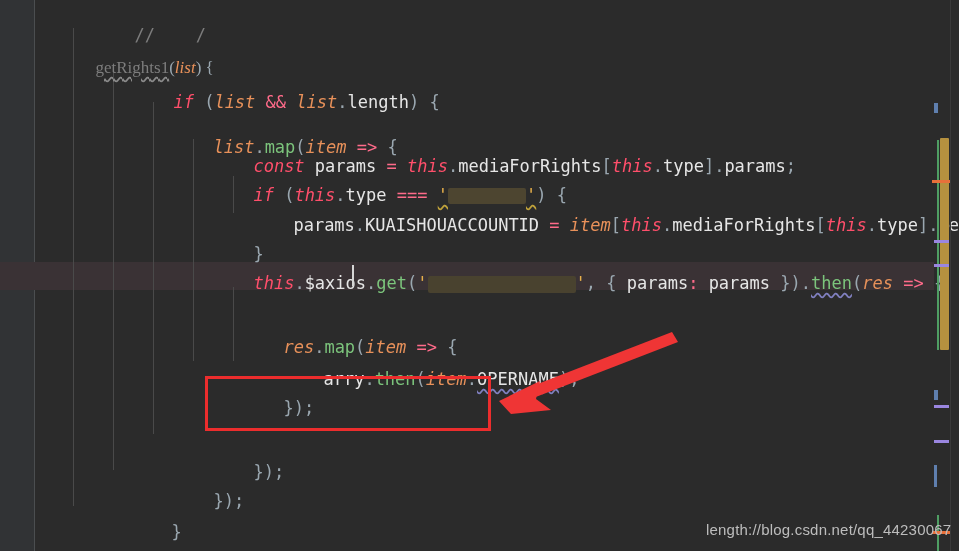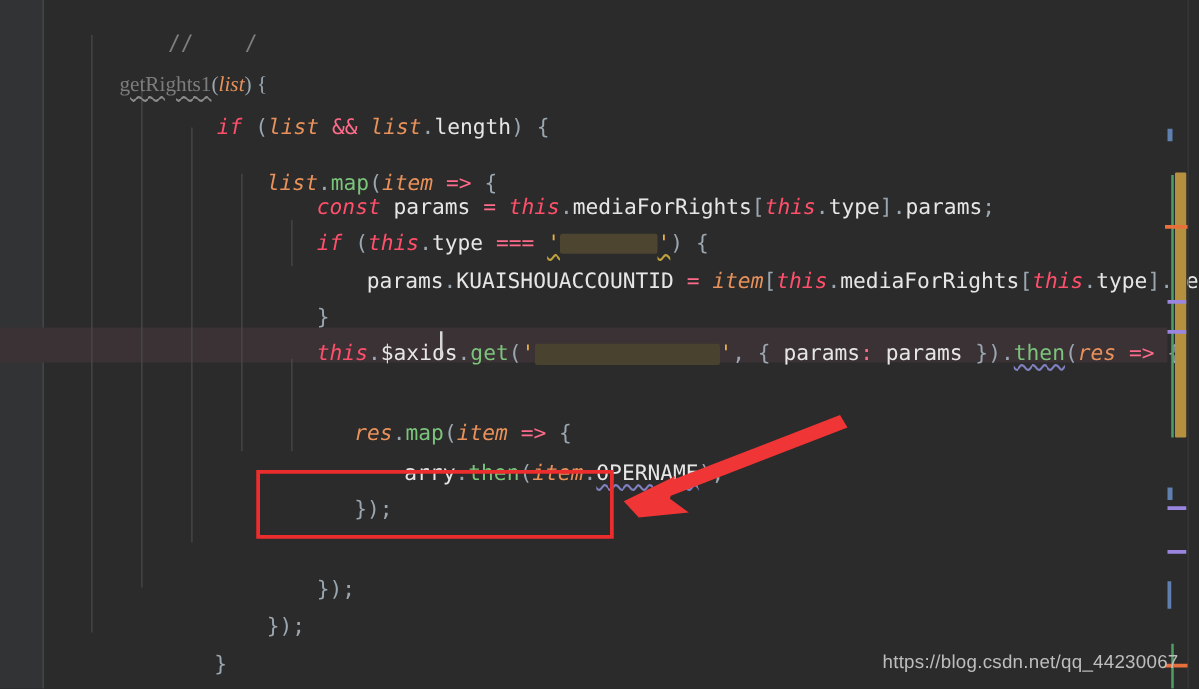--- a/index.html
+++ b/index.html
@@ -283,15 +283,15 @@
   <div class="marker" style="left:932px; top:180px; width:18px; height:3px; background:#e8703a;"></div>
   <div class="marker" style="left:932px; top:531px; width:18px; height:3px; background:#e8703a;"></div>
 
   <div class="anno-box" style="left:205px; top:376px; width:286px; height:55px;"></div>
 
   <svg class="anno-arrow" viewBox="0 0 959 551" xmlns="http://www.w3.org/2000/svg">
     <polygon points="672,332 678,342 528,400 522,390" fill="#ef3535"></polygon>
     <polygon points="499,401 540,381 536,399 551,410 511,414" fill="#ef3535"></polygon>
   </svg>
 
-  <div class="watermark" style="left:706px; top:521px;">https://blog.csdn.net/qq_44230067</div>
+  <div class="watermark" style="left:706px; top:521px;">length://blog.csdn.net/qq_44230067</div>
 
 </div>
 
 </body></html>

